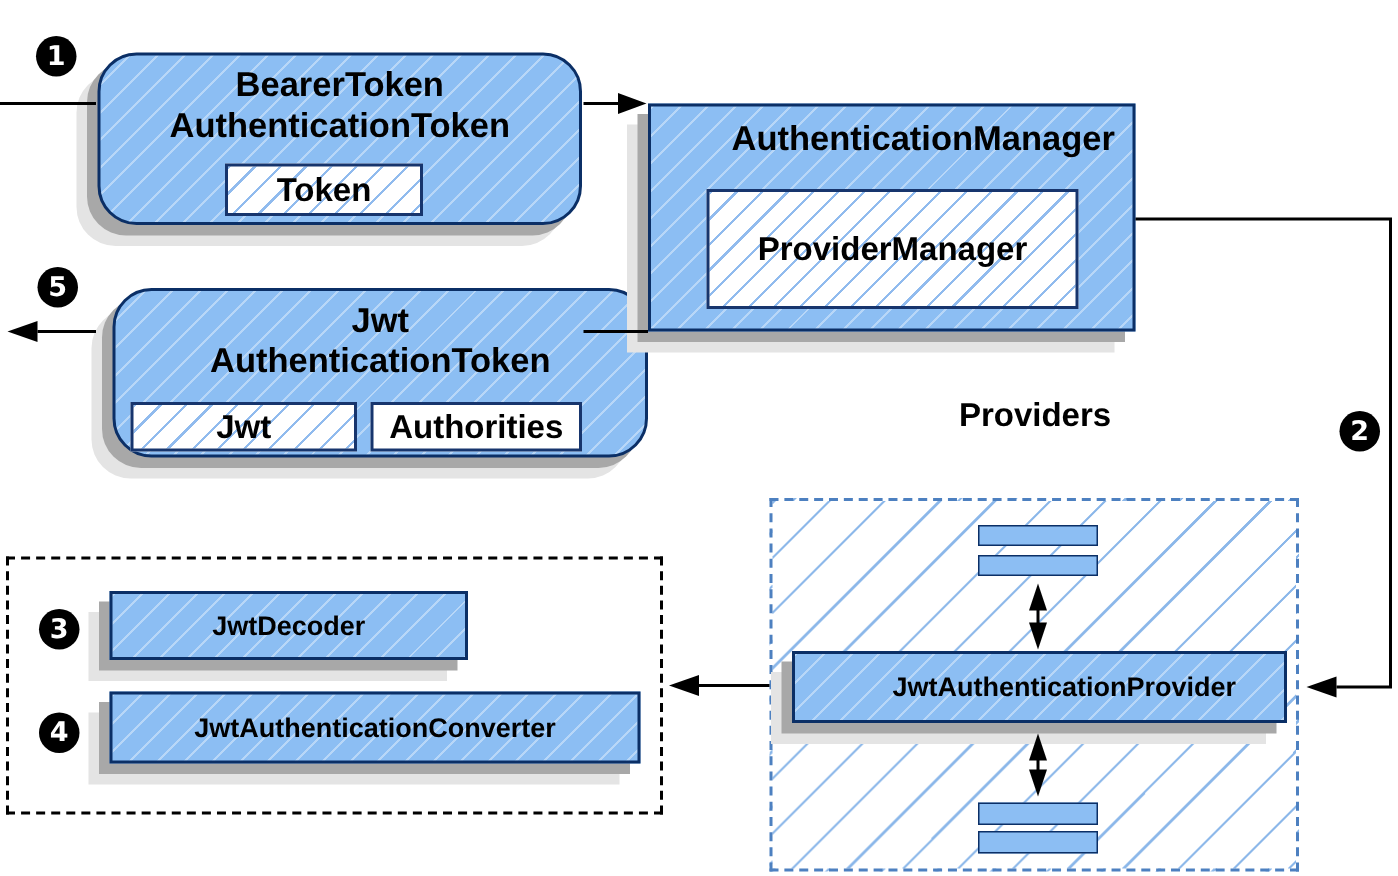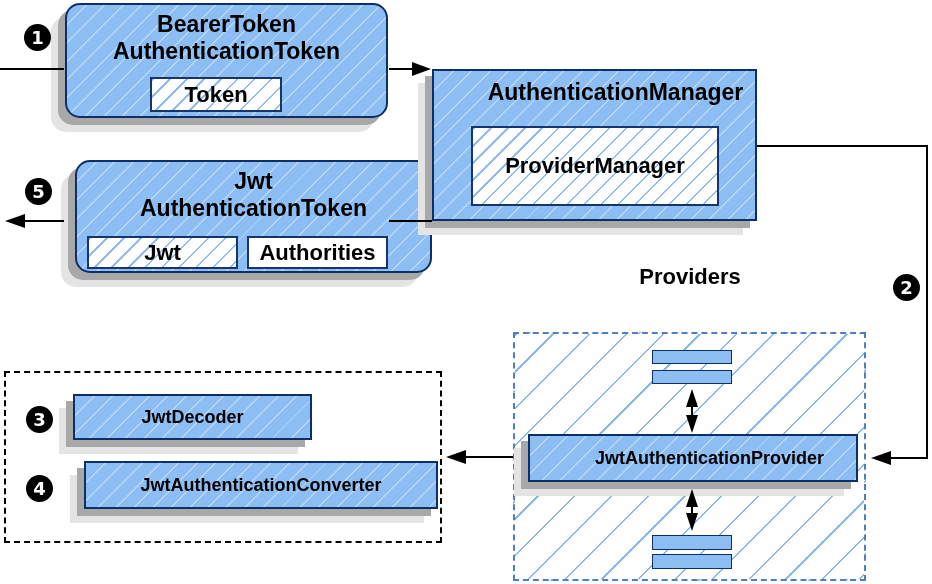--- a/index.html
+++ b/index.html
@@ -9,21 +9,21 @@
   }
   
   .node{
     position:absolute;box-sizing:border-box;
     background-color:#8cbef3;
     background-image:repeating-linear-gradient(135deg, rgba(255,255,255,0.38) 0px, rgba(255,255,255,0.38) 1.4px, transparent 1.4px, transparent 13px);
     border:2px solid #0b2f66;
     box-shadow:-7px 7px 0 #a8a8a8, -14px 14px 0 #e4e4e4;
     z-index:3;
   }
-  .rounded{border-radius:15px;}
+  .rounded{border-radius:26px;margin-top:32px;}
   .node-title{font-weight:bold;font-size:23px;line-height:27px;text-align:center;margin-top:8px;}
   .node-title.tight{margin-top:6px;}
   .label-node{display:flex;align-items:center;justify-content:center;font-weight:bold;font-size:18px;}
   .inner-box{
     position:absolute;box-sizing:border-box;background-color:#fff;
     border:2px solid #17356d;
     display:flex;align-items:center;justify-content:center;
     font-weight:bold;font-size:22px;
   }
   .hatched{
@@ -101,21 +101,21 @@
     <div class="node-title">AuthenticationManager</div>
     <div class="inner-box hatched" style="left:37px;top:55px;width:248px;height:80px;">
       <span>ProviderManager</span>
     </div>
   </div>
 
   <div class="node label-node" style="left:73px;top:394px;width:239px;height:46px;">
     <span>JwtDecoder</span>
   </div>
 
-  <div class="node label-node" style="left:84px;top:461px;width:354px;height:48px;">
+  <div class="node label-node" style="left:73px;top:461px;width:354px;height:48px;">
     <span>JwtAuthenticationConverter</span>
   </div>
 
   <div class="node label-node" style="left:528px;top:434px;width:330px;height:48px;padding-left:33px;">
     <span>JwtAuthenticationProvider</span>
   </div>
 
   <div class="bar" style="left:652px;top:350px;"></div>
   <div class="bar" style="left:652px;top:370px;"></div>
   <div class="bar" style="left:652px;top:535px;height:15px;"></div>

